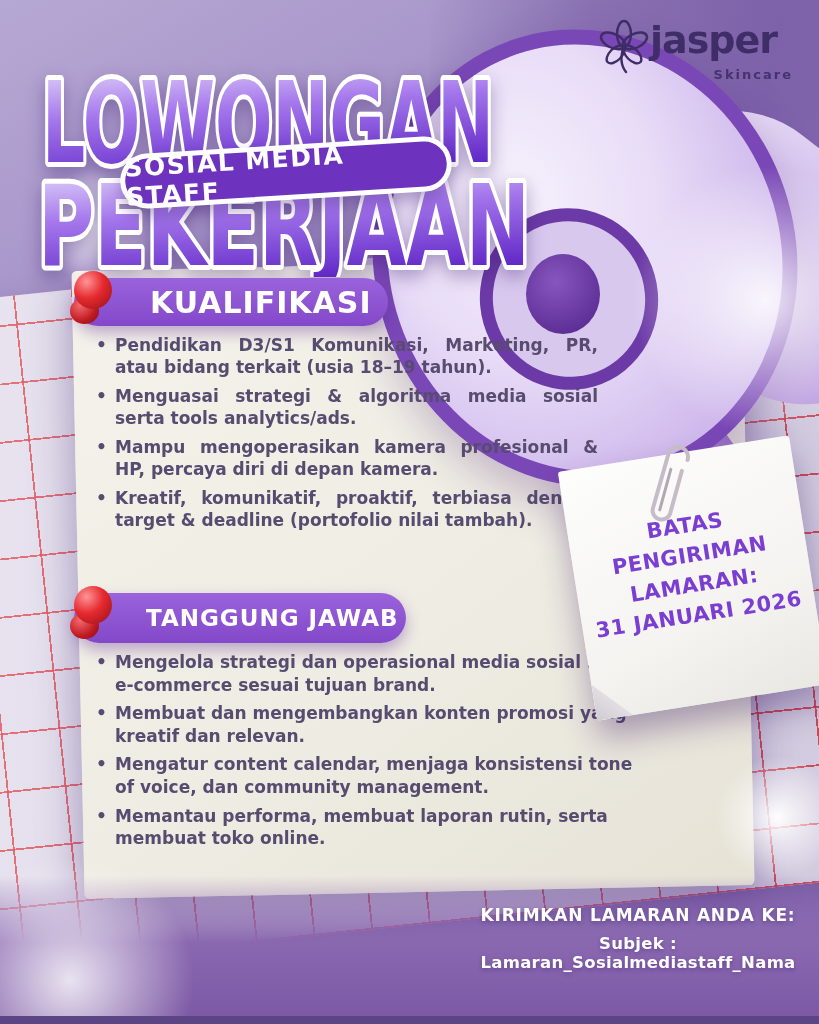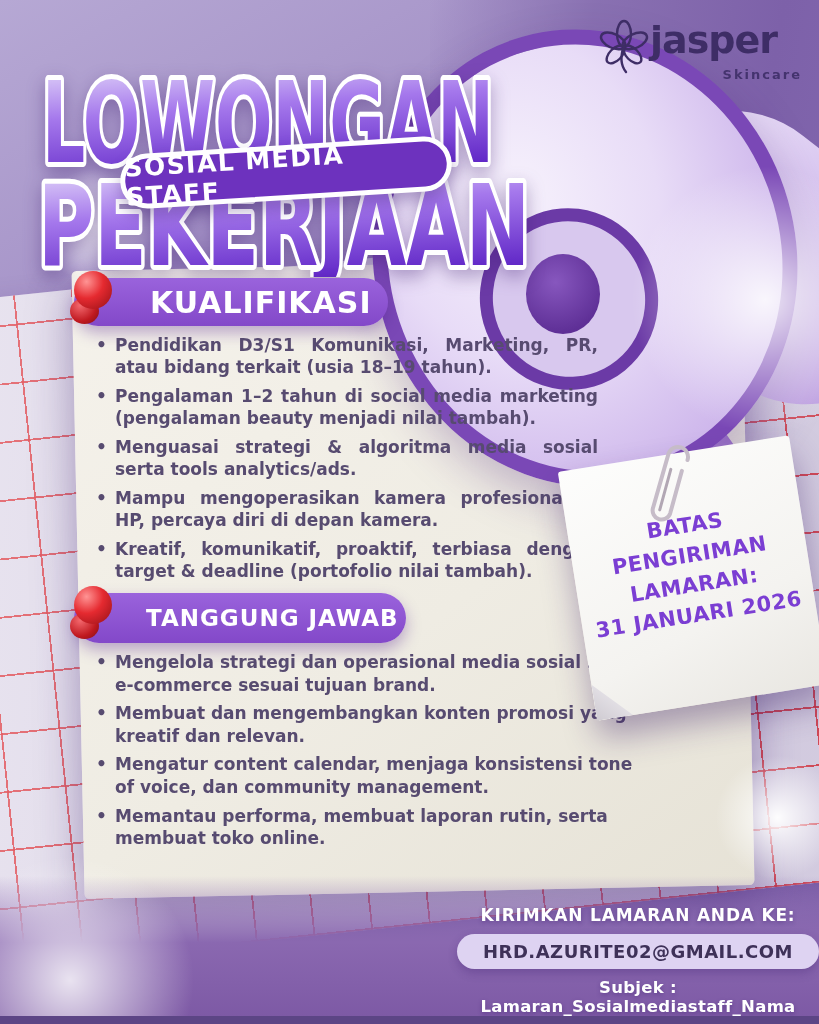--- a/index.html
+++ b/index.html
@@ -43,21 +43,21 @@
   
   .flare{border-radius:50%;pointer-events:none;
     background:radial-gradient(circle,rgba(255,255,255,.97) 0%,rgba(255,255,255,.55) 30%,rgba(255,255,255,0) 70%);}
   .f1{left:38px;top:168px;width:115px;height:115px;z-index:6;}
   .f2{left:630px;top:165px;width:270px;height:270px;z-index:6;opacity:.9;}
   .f3{left:-55px;top:855px;width:250px;height:250px;z-index:5;opacity:.85;}
   .f4{left:715px;top:755px;width:125px;height:125px;z-index:7;}
   
   .logo{left:596px;top:14px;width:216px;height:80px;z-index:6;}
   .logo-name{position:absolute;left:54px;top:4px;font-size:38px;font-weight:bold;color:#3e2d66;letter-spacing:-1px;}
-  .logo-tag{position:absolute;right:10px;top:53px;font-size:13px;font-weight:bold;color:#44336e;letter-spacing:2px;}
+  .logo-tag{position:absolute;right:19px;top:53px;font-size:13px;font-weight:bold;color:#44336e;letter-spacing:2px;}
   .logo-flower{position:absolute;left:0;top:2px;}
   
   .title-svg{position:absolute;left:36px;top:62px;width:500px;height:215px;z-index:6;
     filter:drop-shadow(0 7px 9px rgba(50,15,100,.35));}
   .title-svg text{font-family:"DejaVu Sans","Liberation Sans",sans-serif;font-weight:bold;font-size:112px;
     fill:url(#titleGrad);stroke:#ffffff;stroke-width:10px;stroke-linejoin:round;paint-order:stroke;}
   .badge{left:120px;top:145px;width:332px;height:55px;z-index:7;transform:rotate(-3.5deg);
     background:#6d32be;border:5px solid #fff;border-radius:38px;box-sizing:border-box;
     display:flex;align-items:center;justify-content:center;
     color:#fff;font-weight:bold;font-size:25px;letter-spacing:1.5px;
@@ -154,21 +154,20 @@
   </svg>
   <div class="layer badge">SOSIAL MEDIA STAFF</div>
 
   <div class="layer pill-header pill-k">KUALIFIKASI</div>
   <div class="layer pin pin1">
     <div class="pin-base"></div>
     <div class="pin-head"></div>
   </div>
   <ul class="layer list list-k">
     <li>Pendidikan D3/S1 Komunikasi, Marketing, PR, atau bidang terkait (usia 18–19 tahun).</li>
-    <li>Pengalaman 1–2 tahun di social media marketing (pengalaman beauty menjadi nilai tambah).</li>
     <li>Menguasai strategi &amp; algoritma media sosial serta tools analytics/ads.</li>
     <li>Mampu mengoperasikan kamera profesional &amp; HP, percaya diri di depan kamera.</li>
     <li>Kreatif, komunikatif, proaktif, terbiasa dengan target &amp; deadline (portofolio nilai tambah).</li>
   </ul>
 
   <div class="layer pill-header pill-t">TANGGUNG JAWAB</div>
   <div class="layer pin pin2">
     <div class="pin-base"></div>
     <div class="pin-head"></div>
   </div>
@@ -188,17 +187,16 @@
       <div>31 JANUARI 2026</div>
     </div>
   </div>
   <svg class="clip-svg" width="44" height="92" viewBox="0 0 44 92">
     <path d="M30 14 a10 10 0 0 0 -20 0 l2 56 a9 9 0 0 0 18 0 l-2 -44" fill="none" stroke="#c6bcc8" stroke-width="4" stroke-linecap="round"></path>
     <path d="M17 28 l2 42" fill="none" stroke="#b2a7b4" stroke-width="3" stroke-linecap="round"></path>
   </svg>
 
   <div class="layer footer">
     <div class="footer-heading">KIRIMKAN LAMARAN ANDA KE:</div>
-    <div class="email-pill">HRD.AZURITE02@GMAIL.COM</div>
     <div class="subject">Subjek : Lamaran_Sosialmediastaff_Nama</div>
   </div>
 
 </div>
 
 </body></html>

